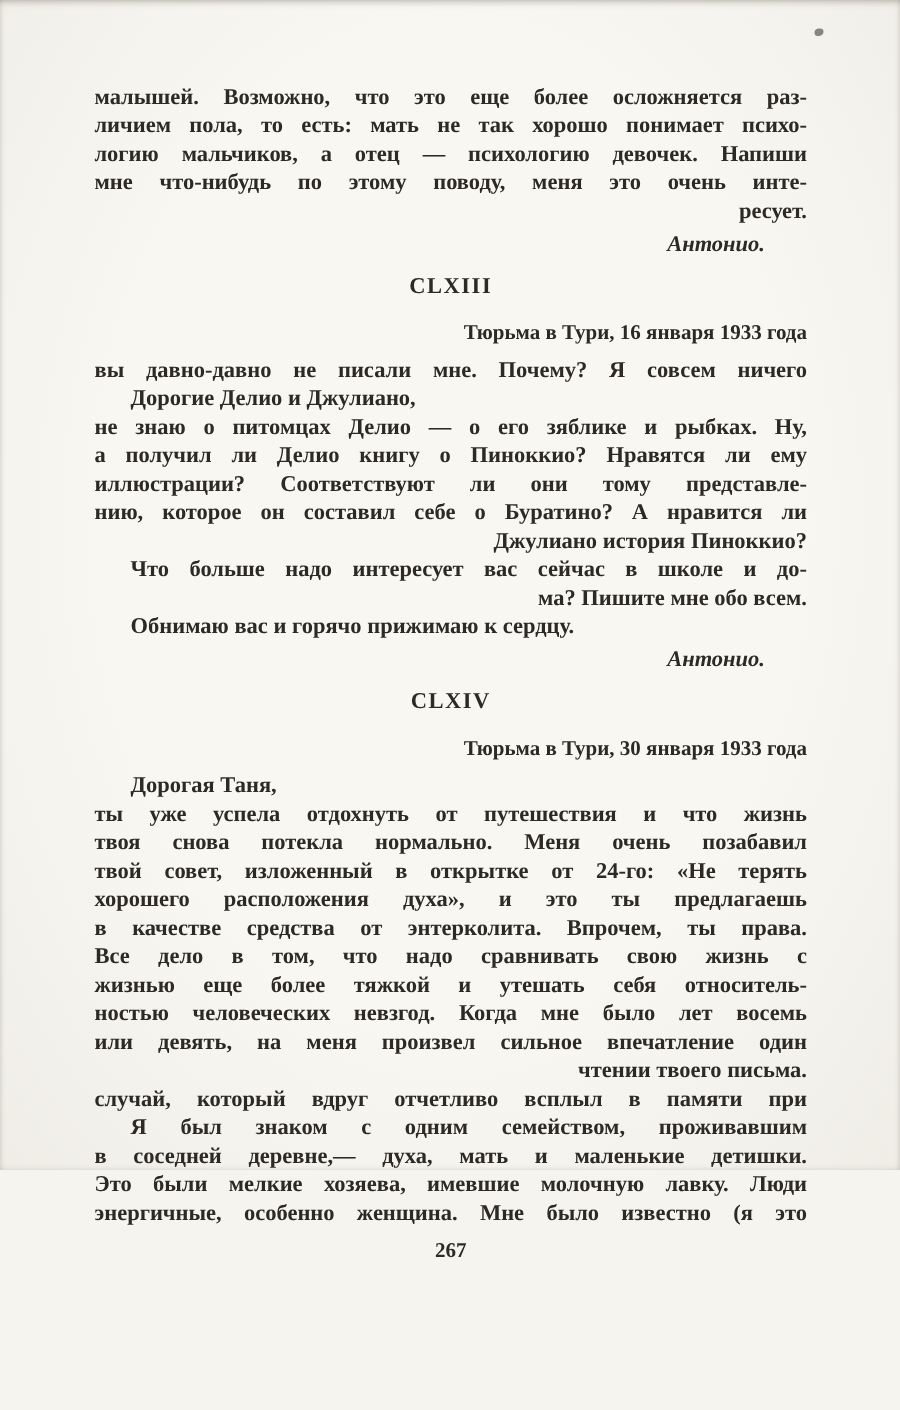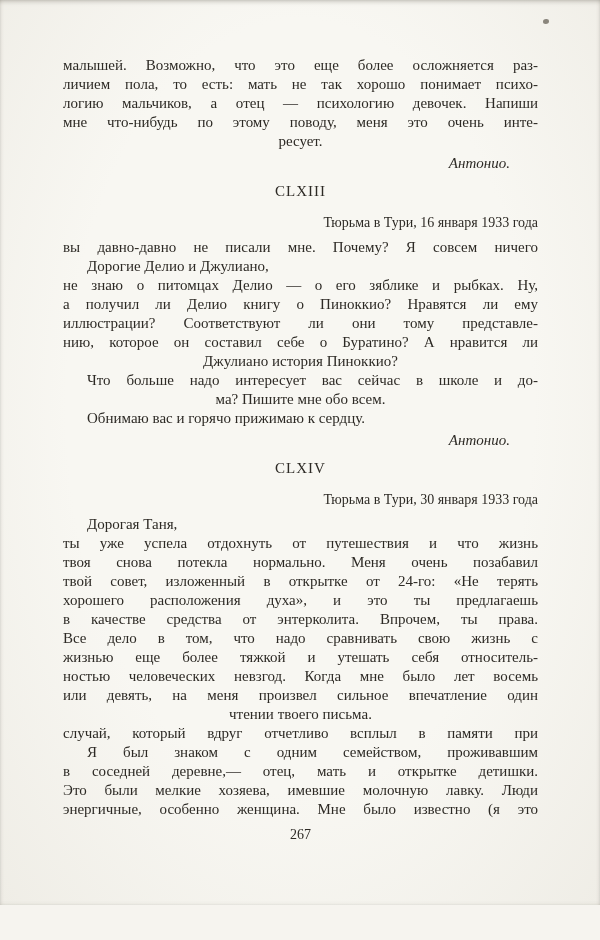--- a/index.html
+++ b/index.html
@@ -11,27 +11,28 @@
   }
 
   body {
     font-family: "Liberation Serif", "DejaVu Serif", serif;
     background: var(--paper, #f6f4ef);
   }
 
   .page {
     position: relative;
     width: 600px;
-    height: 905px;
+    height: 780px;
     background: radial-gradient(ellipse at 50% 45%, #f8f7f2 55%, #efede6 100%);
     box-shadow:
       inset 0 4px 5px -3px rgba(90, 85, 72, 0.40),
       inset 3px 0 4px -3px rgba(90, 85, 72, 0.18),
       inset -3px 0 4px -3px rgba(90, 85, 72, 0.18),
       inset 0 -3px 4px -3px rgba(90, 85, 72, 0.15);
+    font-weight: bold;
   }
 
   .ink-speck {
     position: absolute;
     left: 543px;
     top: 19px;
     width: 6px;
     height: 5px;
     background: #6f6a60;
     border-radius: 50% 40% 55% 45%;
@@ -48,21 +49,21 @@
     color: var(--ink, #2d2a25);
   }
 
   .line { width: 100%; }
 
   
   .line.j  { text-align: justify; text-align-last: justify; }
   
   .line.ji { text-align: justify; text-align-last: justify; text-indent: 24px; }
   
-  .line.l  { text-align: center; }
+  .line.l  { text-align: right; }
   
   .line.li { text-align: left; text-indent: 24px; }
 
   .line.sig {
     text-align: right;
     font-style: italic;
     padding-right: 28px;
     margin: 3px 0 2px;
   }
 
@@ -119,19 +120,19 @@
       <div class="line j">твой совет, изложенный в открытке от 24-го: «Не терять</div>
       <div class="line j">хорошего расположения духа», и это ты предлагаешь</div>
       <div class="line j">в качестве средства от энтерколита. Впрочем, ты права.</div>
       <div class="line j">Все дело в том, что надо сравнивать свою жизнь с</div>
       <div class="line j">жизнью еще более тяжкой и утешать себя относитель-</div>
       <div class="line j">ностью человеческих невзгод. Когда мне было лет восемь</div>
       <div class="line j">или девять, на меня произвел сильное впечатление один</div>
       <div class="line l">чтении твоего письма.</div>
       <div class="line j">случай, который вдруг отчетливо всплыл в памяти при</div>
       <div class="line ji">Я был знаком с одним семейством, проживавшим</div>
-      <div class="line j">в соседней деревне,— отец, мать и открытке детишки.</div>
+      <div class="line j">в соседней деревне,— духа, мать и маленькие детишки.</div>
       <div class="line j">Это были мелкие хозяева, имевшие молочную лавку. Люди</div>
       <div class="line j">энергичные, особенно женщина. Мне было известно (я это</div>
       <div class="page-number">267</div>
     </div>
 
 </div>
 
 </body></html>

